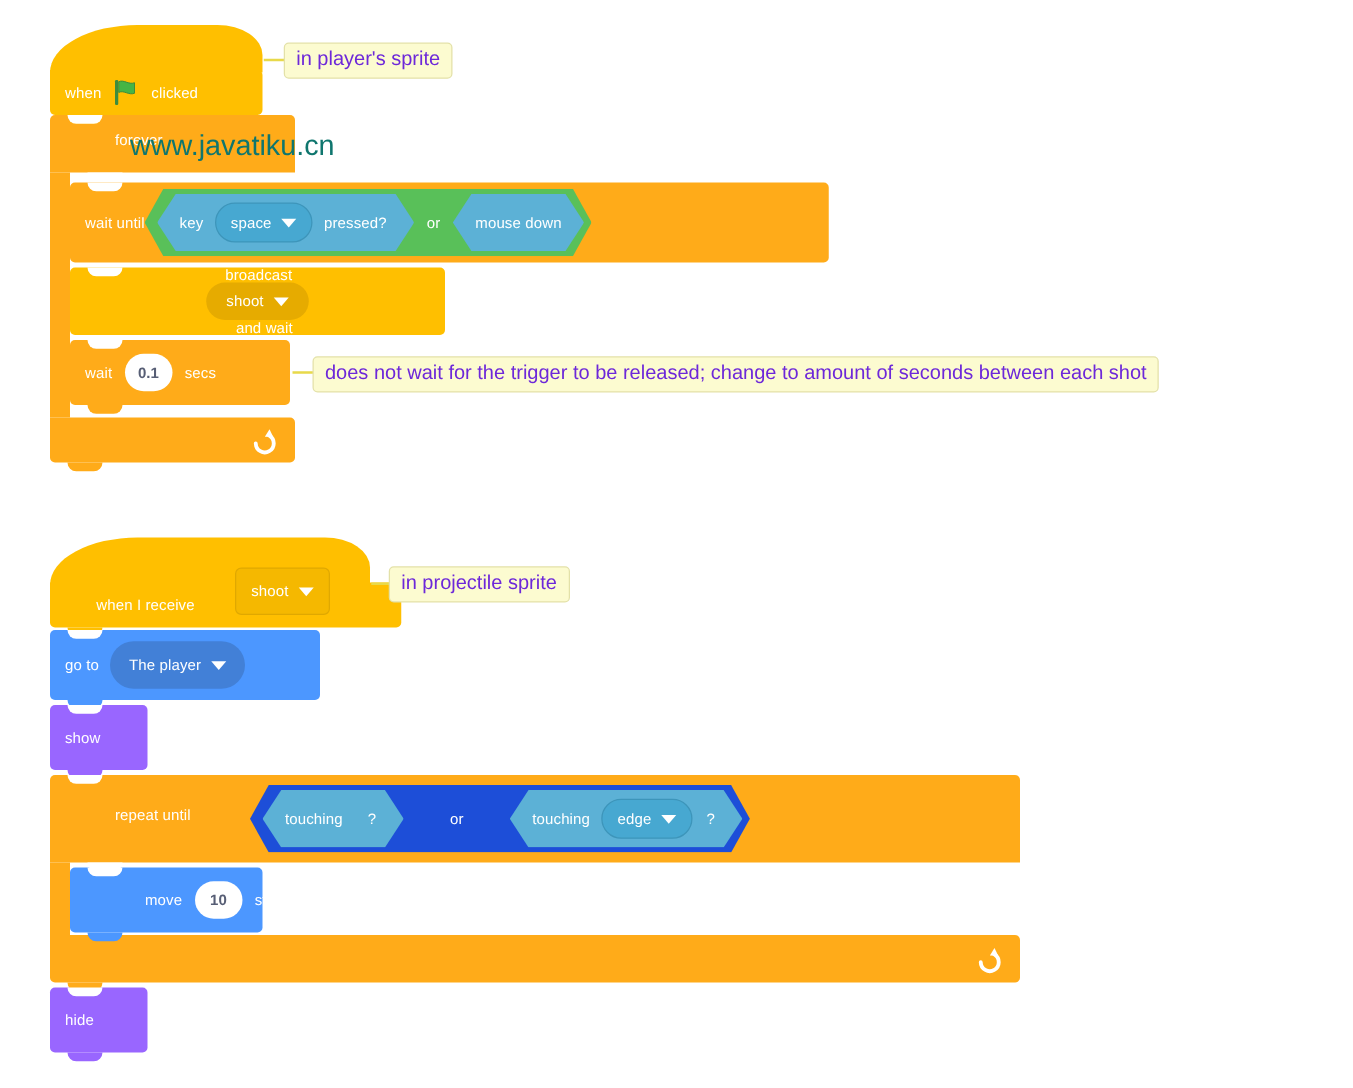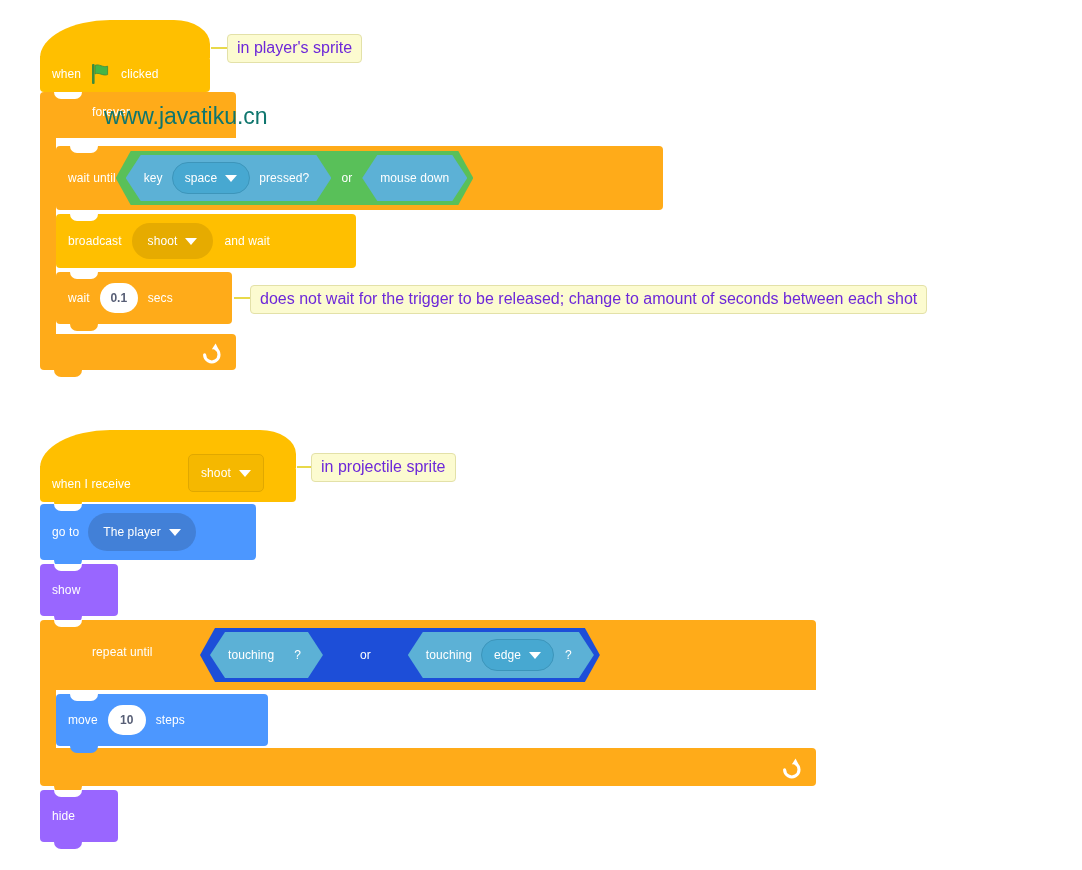--- a/index.html
+++ b/index.html
@@ -284,21 +284,21 @@
       </div>
 
       <span class="lbl" style="margin:0 10px;">or</span>
 
       <div class="hex hexshape" style="background:#5cb1d6; height:46px; padding:0 18px; align-items:center;">
         <span class="lbl">mouse down</span>
       </div>
     </div>
   </div>
 
-  <div class="block c-events notch" style="left:56px; top:214px; width:300px; height:54px; border-radius:4px;">
+  <div class="block c-events notch" style="left:56px; top:214px; width:300px; height:54px; border-radius:4px;flex-direction:column;">
     <span class="lbl" style="margin-left:12px; margin-right:10px;">broadcast</span>
     <div class="dropdown dd-events" style="height:36px; padding:0 16px; border-radius:18px;">
       <span class="lbl">shoot</span>
       <span class="caret"></span>
     </div>
     <span class="lbl" style="margin-left:11px;">and wait</span>
   </div>
 
   <div class="block c-control notch bump" style="left:56px; top:272px; width:176px; height:52px; border-radius:4px;">
     <span class="lbl" style="margin-left:12px; margin-right:10px;">wait</span>
@@ -306,21 +306,21 @@
     <span class="lbl" style="margin-left:10px;">secs</span>
   </div>
 
   <div class="annot-line" style="left:234px; top:297px; width:22px;"></div>
   <div class="annot" style="left:250px; top:285px;">does not wait for the trigger to be released; change to amount of seconds between each shot</div>
 
   <div class="watermark" style="left:104px; top:103px;">www.javatiku.cn</div>
 
   <div class="hat" style="left:40px; top:430px; width:256px; height:72px;">
     <div class="hat-dome c-events" style="width:256px;"></div>
-    <div class="hat-body c-events bump" style="top:36px; width:256px; height:36px;">
+    <div class="hat-body c-events bump" style="top:36px; width:256px; height:36px;padding-left:25px;">
       <span class="lbl" style="margin-left:12px; margin-right:10px;">when I receive</span>
     </div>
     <div class="dropdown rect dd-events-rect" style="position:absolute; left:148px; top:24px; z-index:5;">
       <span class="lbl">shoot</span>
       <span class="caret"></span>
     </div>
   </div>
 
   <div class="annot-line" style="left:297px; top:466px; width:20px;"></div>
   <div class="annot" style="left:311px; top:453px;">in projectile sprite</div>
@@ -365,21 +365,21 @@
     <div class="c-bottom c-control bump" style="top:128px; width:776px; height:38px;">
       <span class="loop-arrow">
         <svg viewBox="0 0 26 26" width="26" height="26">
           <path d="M19.5 9.5 A7.2 7.2 0 1 1 8.6 15.8" fill="none" stroke="#ffffff" stroke-width="3.1" stroke-linecap="round"></path>
           <path d="M19.6 4.4 L22.6 10.6 L15.9 10.3 Z" fill="#ffffff"></path>
         </svg>
       </span>
     </div>
   </div>
 
-  <div class="block c-motion notch bump" style="left:56px; top:694px; width:212px; height:52px; border-radius:4px;">
+  <div class="block c-motion notch bump" style="left:56px; top:694px; width:154px; height:52px; border-radius:4px;padding-left:48px;">
     <span class="lbl" style="margin-left:12px; margin-right:10px;">move</span>
     <div class="oval-input">10</div>
     <span class="lbl" style="margin-left:10px;">steps</span>
   </div>
 
   <div class="block c-looks notch bump" style="left:40px; top:790px; width:78px; height:52px; border-radius:4px;">
     <span class="lbl" style="margin-left:12px;">hide</span>
   </div>
 
 </div>

